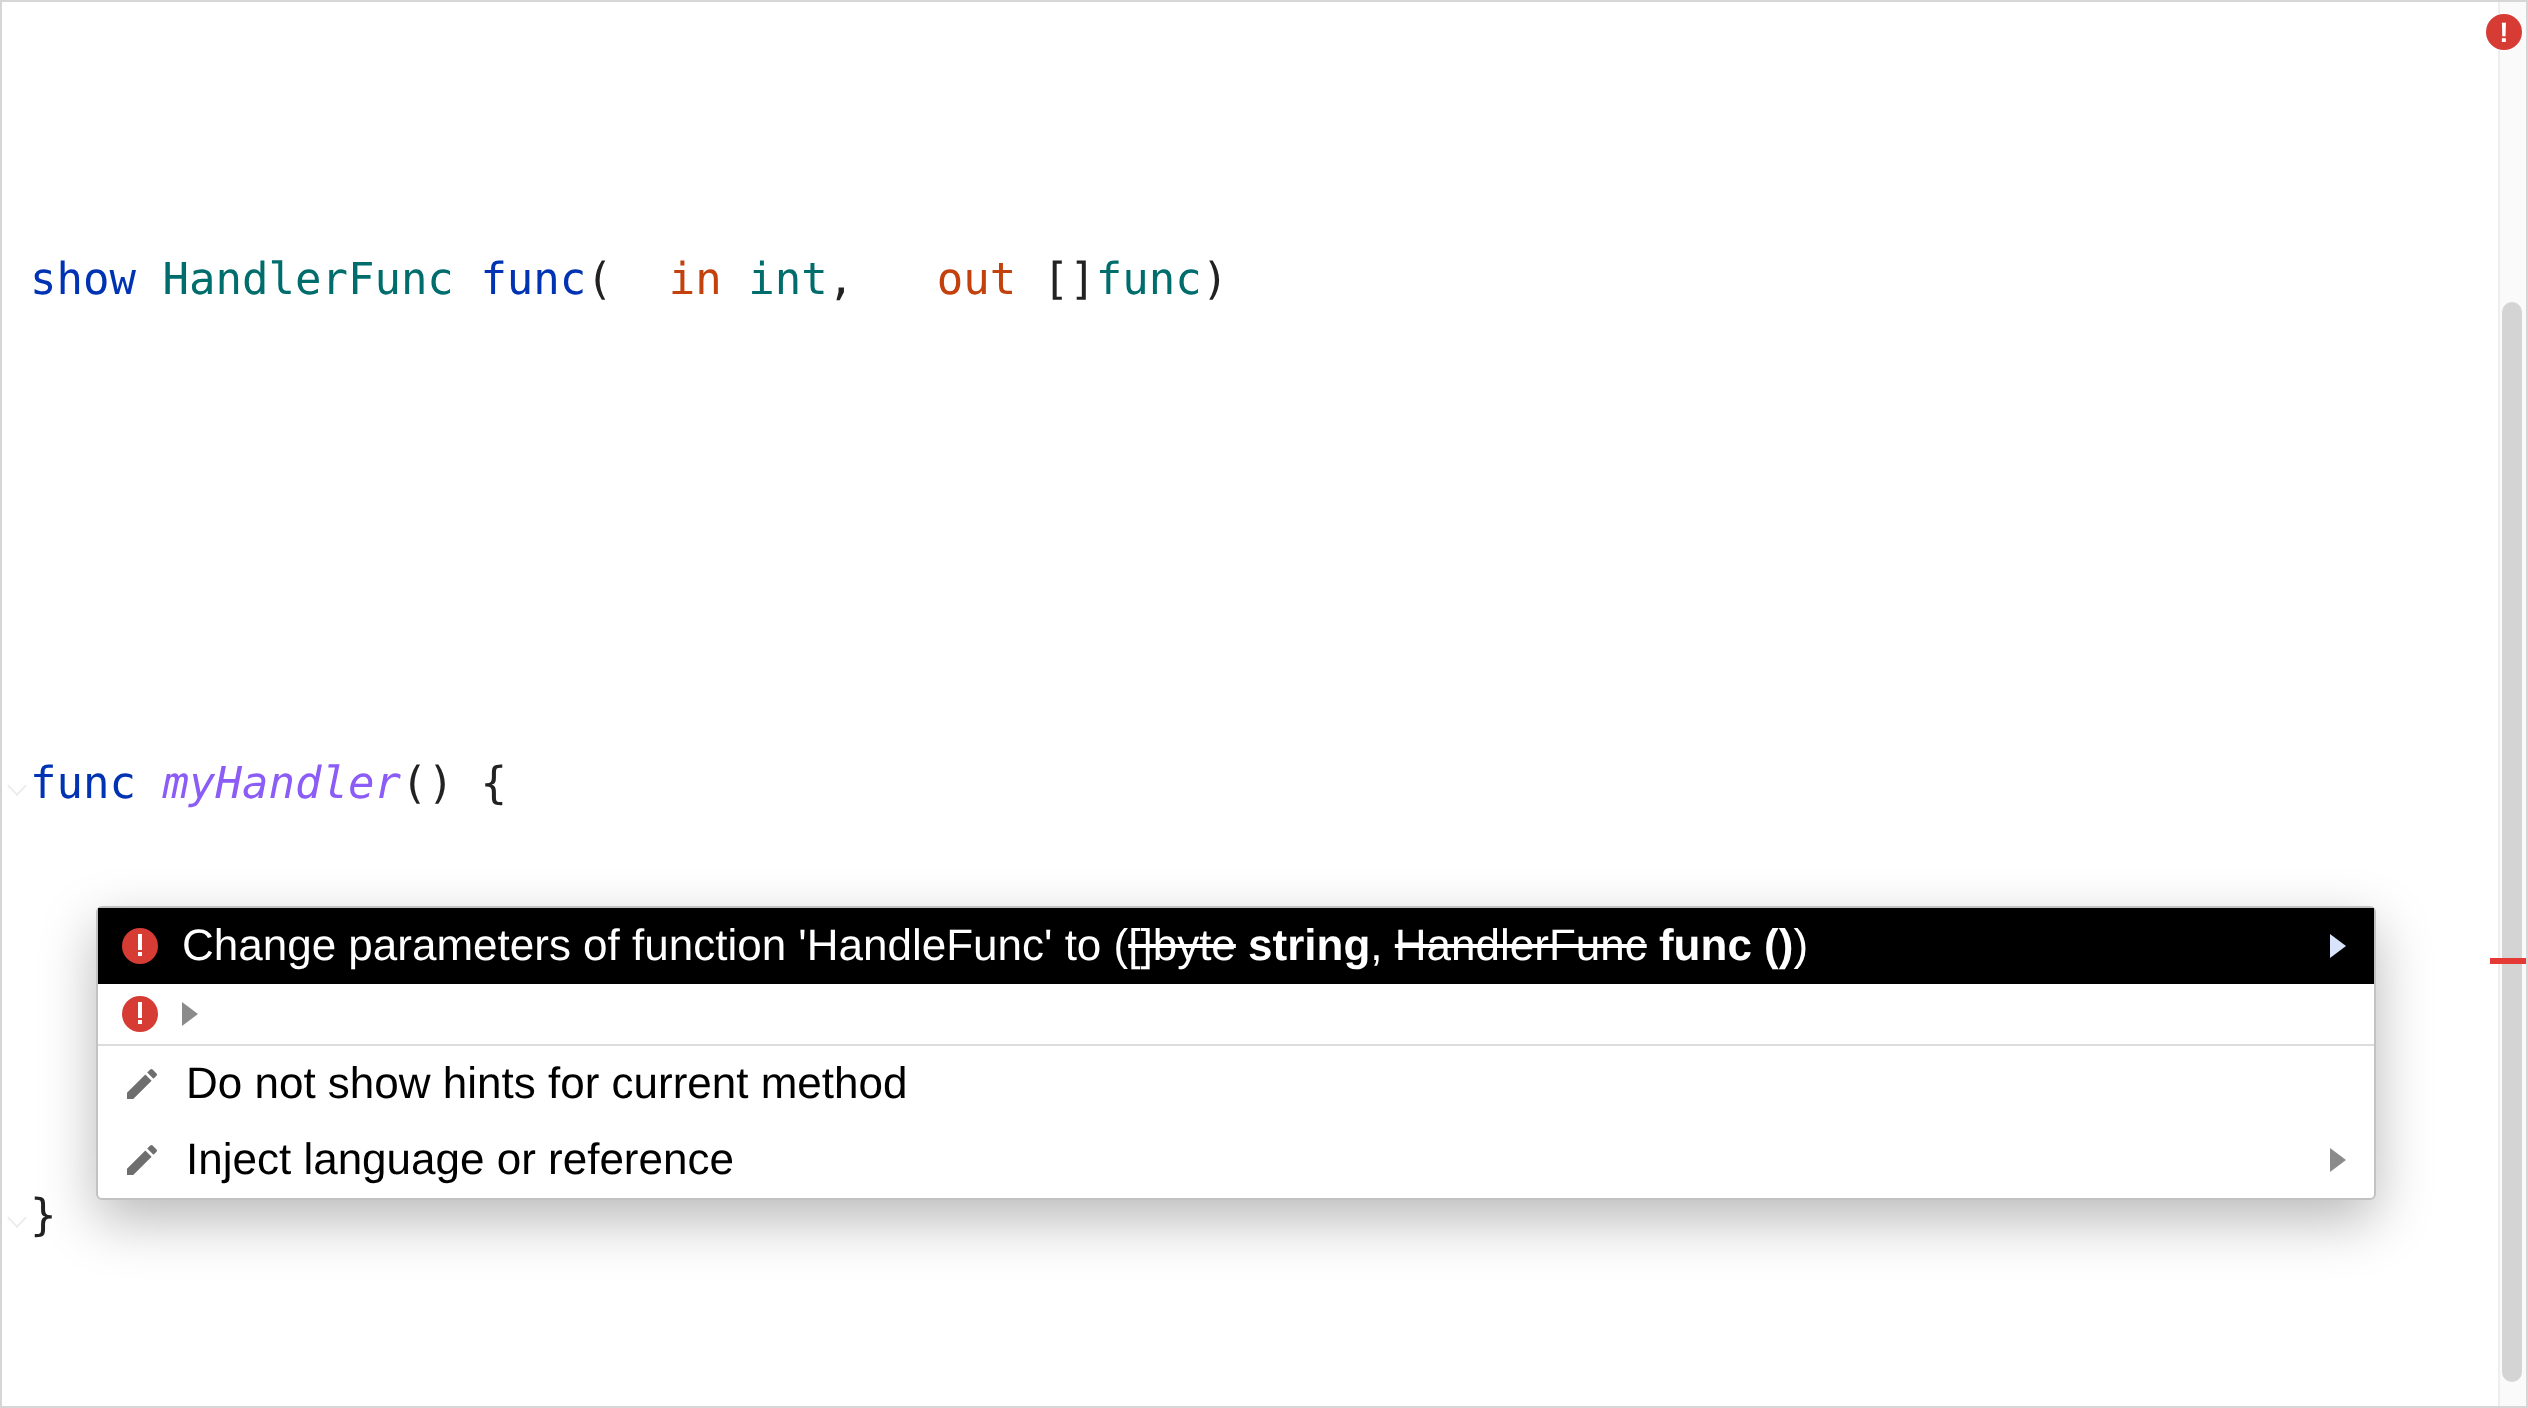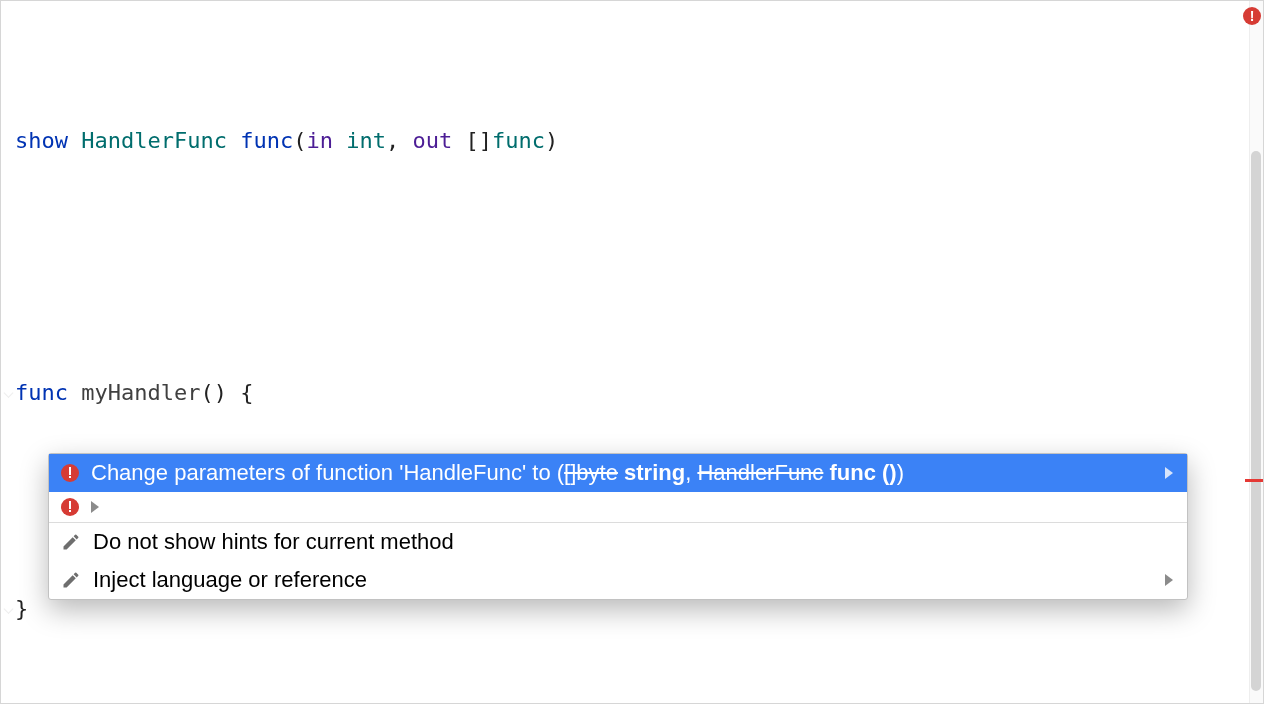--- a/index.html
+++ b/index.html
@@ -20,22 +20,22 @@
     position: absolute;
     left: 4px; top: 0; right: 22px; bottom: 0;
     padding-top: 14px;
     font-size: 22px;
     line-height: 36px;
     white-space: pre;
   }
   .line { position: relative; padding-left: 10px; }
   .kw   { color: #0033b3; }   
   .typ  { color: #006d6d; }   
-  .fn   { color: #404040; }   
-  .id   { color: #4c1d95; }
+  .fn   { color: #8b5cf6; font-style: italic; }   
+  .id   { color: #c2410c; margin-left: 28px; }
   .pn   { color: #222; }
   
   .fold {
     position:absolute; left:0; top:50%; transform:translateY(-50%);
     width:7px; height:7px; border:1px solid #bbb; border-top:none; border-left:none;
     transform: translateY(-50%) rotate(45deg);
     opacity:.25;
   }
   
   .scroll-track {
@@ -67,21 +67,21 @@
     box-shadow:0 10px 28px rgba(0,0,0,.28);
     font-family: -apple-system, "Segoe UI", Helvetica, Arial, sans-serif;
     font-size:22px;
   }
   .popup .item {
     display:flex; align-items:center;
     padding: 6px 14px 6px 12px;
     gap:12px;
   }
   .popup .sep { height:1px; background:#dcdcdc; margin:0; }
-  .popup .item.sel { background:#3b82f6; color:#fff; }
+  .popup .item.sel { background:#000000; color:#fff; }
   .popup .item .grow { flex:1 1 auto; }
   .popup .item .sub {
     position:relative; width:0; height:0;
     border-top:6px solid transparent;
     border-bottom:6px solid transparent;
     border-left:8px solid #8b8b8b;
   }
   .popup .item.sel .sub { border-left-color:#d7e4fb; }
   .bulb {
     width:18px; height:18px; border-radius:50%;

